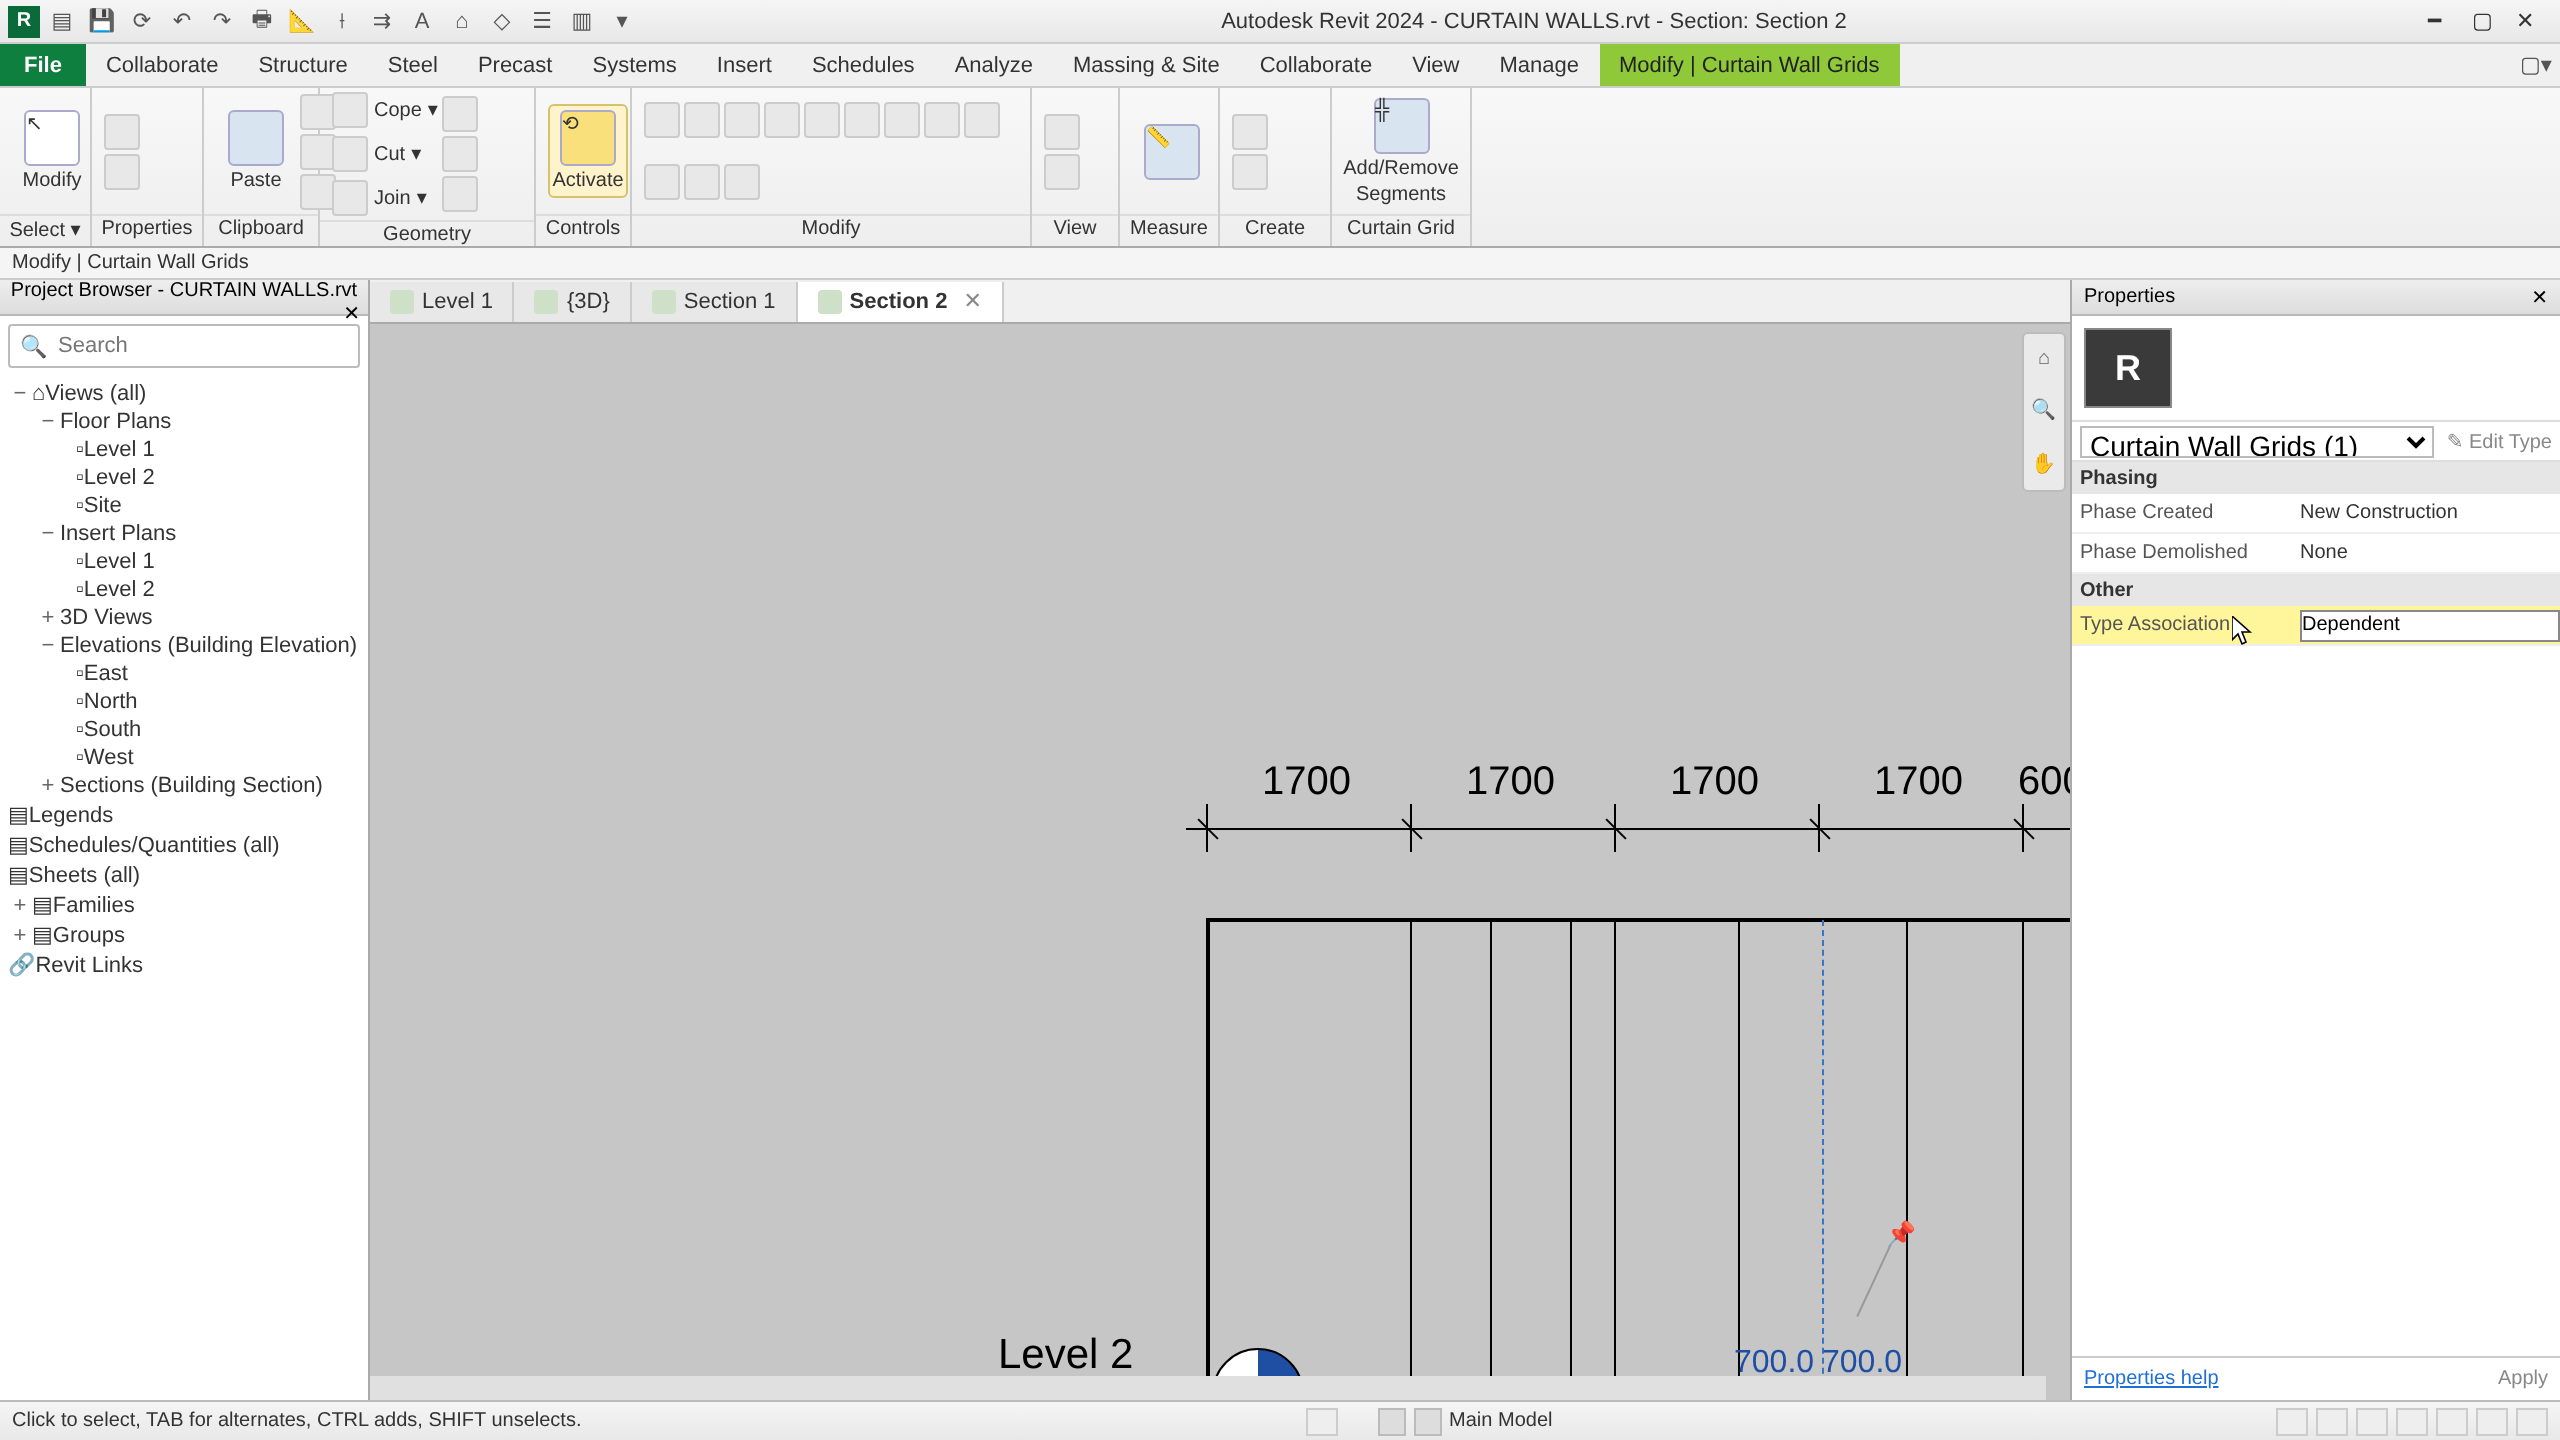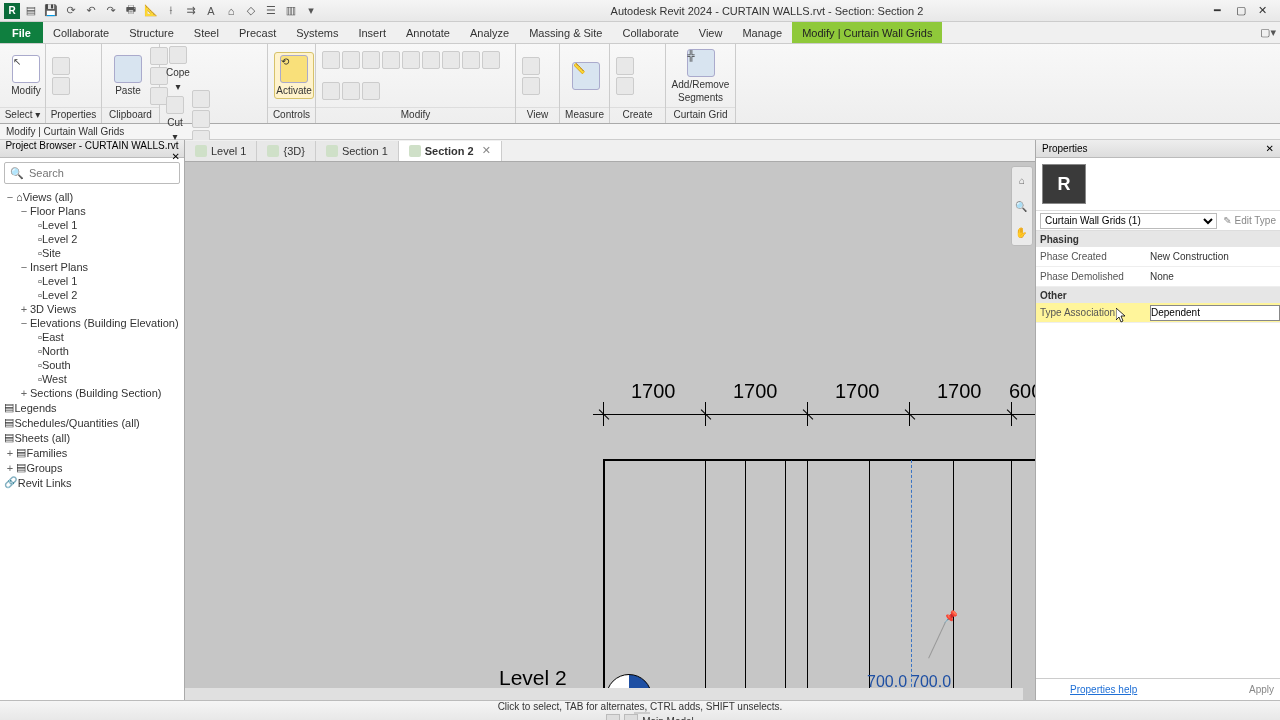--- a/index.html
+++ b/index.html
@@ -20,21 +20,21 @@
 .ribbon-tab.contextual { background: #8fc93a; color: #222; }
 .ribbon-tabs .spacer { flex: 1; }
 .ribbon-tabs .help-icon { width: 24px; display: flex; align-items: center; justify-content: center; color: #555; cursor: pointer; }
 
 
 .ribbon { height: 80px; background: linear-gradient(to bottom, #f8f8f8, #eee); border-bottom: 1px solid #aaa; display: flex; }
 .panel { border-right: 1px solid #ccc; display: flex; flex-direction: column; }
 .panel-body { flex: 1; display: flex; align-items: center; gap: 2px; padding: 2px 6px; }
 .panel-title { height: 16px; font-size: 10px; color: #333; text-align: center; border-top: 1px solid #ddd; padding-top: 1px; }
 .panel-col { display: flex; flex-direction: column; gap: 2px; align-items: center; }
-.panel-col .row { display: flex; align-items: center; gap: 3px; font-size: 10px; color: #333; flex-direction: column; }
+.panel-col .row { display: flex; align-items: center; gap: 3px; font-size: 10px; color: #333; }
 .big-btn { display: flex; flex-direction: column; align-items: center; gap: 2px; font-size: 10px; color: #333; cursor: pointer; min-width: 40px; }
 .big-btn .ico { width: 28px; height: 28px; background: #d8e4f0; border: 1px solid #aac; border-radius: 3px; }
 .small-btn { width: 18px; height: 18px; background: #e8e8e8; border: 1px solid #ccc; border-radius: 2px; cursor: pointer; }
 .panel-body .text-btn { font-size: 10px; color: #333; display: flex; align-items: center; gap: 3px; cursor: pointer; }
 
 
 .context-row { height: 16px; background: #f5f5f5; border-bottom: 1px solid #ccc; font-size: 10px; color: #333; display: flex; align-items: center; padding-left: 6px; }
 
 
 .main-area { display: flex; height: 560px; }
@@ -97,28 +97,28 @@
 .props-header .x { margin-left: auto; cursor: pointer; }
 .props-type { display: flex; align-items: center; padding: 6px; gap: 6px; border-bottom: 1px solid #ddd; }
 .props-type .thumb { width: 44px; height: 40px; background: #3a3a3a; display: flex; align-items: center; justify-content: center; color: #fff; font-weight: bold; font-size: 18px; border: 1px solid #888; }
 .props-row { display: flex; align-items: center; height: 20px; border-bottom: 1px solid #eee; font-size: 10px; }
 .props-row .label { width: 110px; padding-left: 4px; color: #555; }
 .props-row .val { flex: 1; padding-left: 4px; color: #333; }
 .props-group { background: #e6e6e6; font-weight: bold; color: #333; height: 16px; display: flex; align-items: center; padding-left: 4px; font-size: 10px; }
 .props-row.highlight { background: #fff59b; }
 .props-row.highlight .val input { width: 100%; height: 16px; border: 1px solid #888; font-size: 10px; background: #fff; }
 .type-selector { height: 20px; display: flex; align-items: center; padding: 0 4px; border-bottom: 1px solid #ddd; font-size: 10px; }
-.type-selector select { flex: 1; height: 16px; border: 1px solid #bbb; font-size: 10px; background: #fff; }
+.type-selector select { flex: 1; height: 16px; border: 1px solid #bbb; font-size: 14px; background: #fff; }
 .edit-type-btn { font-size: 10px; color: #888; padding-left: 6px; cursor: pointer; }
 .props-help { margin-top: auto; height: 22px; border-top: 1px solid #ccc; display: flex; align-items: center; padding: 0 6px; justify-content: space-between; }
-.props-help a { color: #1e6fd6; font-size: 10px; text-decoration: underline; cursor: pointer; margin-left: 28px; }
+.props-help a { color: #1e6fd6; font-size: 10px; text-decoration: underline; cursor: pointer; }
 .props-help .apply { font-size: 10px; color: #888; }
 
 
-.status-bar { height: 20px; background: linear-gradient(to bottom, #f5f5f5, #e8e8e8); border-top: 1px solid #bbb; display: flex; align-items: center; padding: 0 6px; font-size: 10px; color: #333; position: absolute; bottom: 0; left: 0; right: 0; flex-direction: column; }
+.status-bar { height: 20px; background: linear-gradient(to bottom, #f5f5f5, #e8e8e8); border-top: 1px solid #bbb; display: flex; align-items: center; padding: 0 6px; font-size: 10px; color: #333; position: absolute; bottom: 0; left: 0; right: 0; }
 .status-bar .spacer { flex: 1; }
 .status-bar .sico { width: 16px; height: 14px; border: 1px solid #ccc; background: #eee; margin-left: 4px; cursor: pointer; }
 .status-bar .workset { display: flex; align-items: center; gap: 4px; margin-left: 20px; }
 .status-bar .workset .ws-icon { width: 14px; height: 14px; background: #ddd; border: 1px solid #bbb; }
 
 
 .cursor-ptr { position: absolute; left: 1116px; top: 308px; width: 12px; height: 16px; pointer-events: none; }
 </style>
 </head>
 <body>
@@ -151,21 +151,21 @@
 </div>
 
 <div class="ribbon-tabs">
   <div class="ribbon-tab file">File</div>
   <div class="ribbon-tab">Collaborate</div>
   <div class="ribbon-tab">Structure</div>
   <div class="ribbon-tab">Steel</div>
   <div class="ribbon-tab">Precast</div>
   <div class="ribbon-tab">Systems</div>
   <div class="ribbon-tab">Insert</div>
-  <div class="ribbon-tab">Annotate</div>
+  <div class="ribbon-tab">Schedules</div>
   <div class="ribbon-tab">Analyze</div>
   <div class="ribbon-tab">Massing &amp; Site</div>
   <div class="ribbon-tab">Collaborate</div>
   <div class="ribbon-tab">View</div>
   <div class="ribbon-tab">Manage</div>
   <div class="ribbon-tab contextual">Modify | Curtain Wall Grids</div>
   <div class="spacer"></div>
   <div class="help-icon">▢▾</div>
 </div>
 

